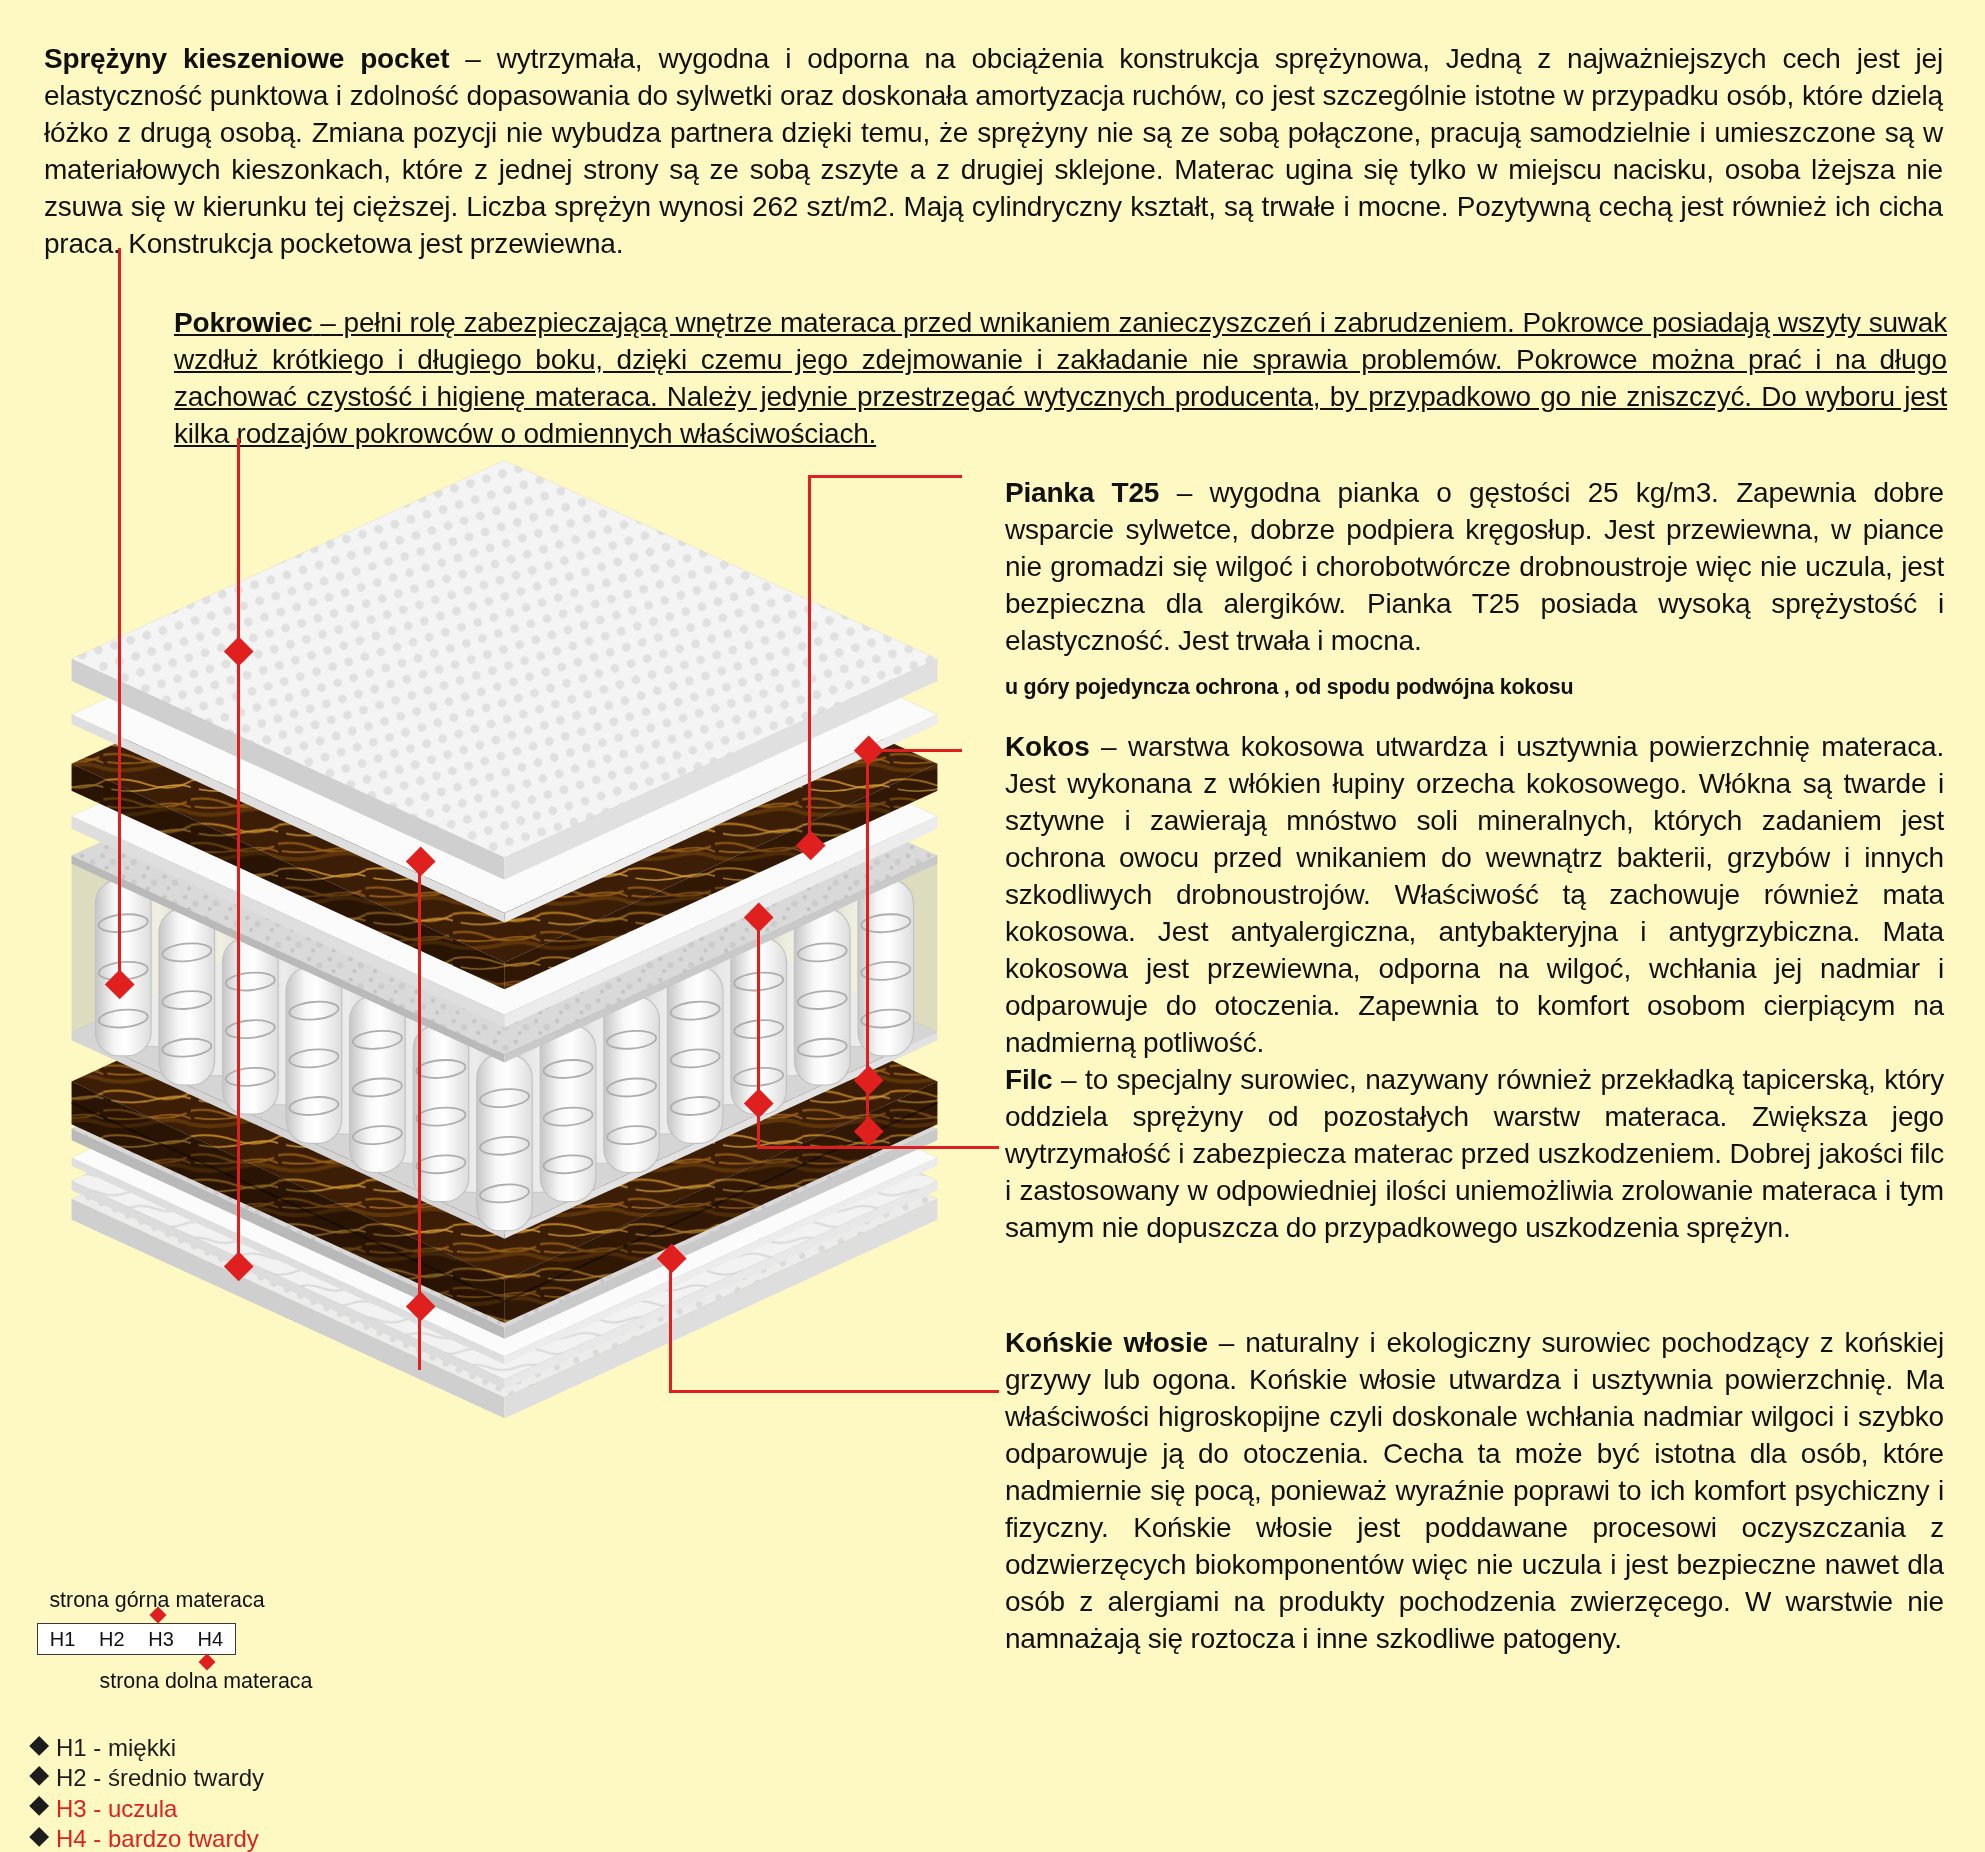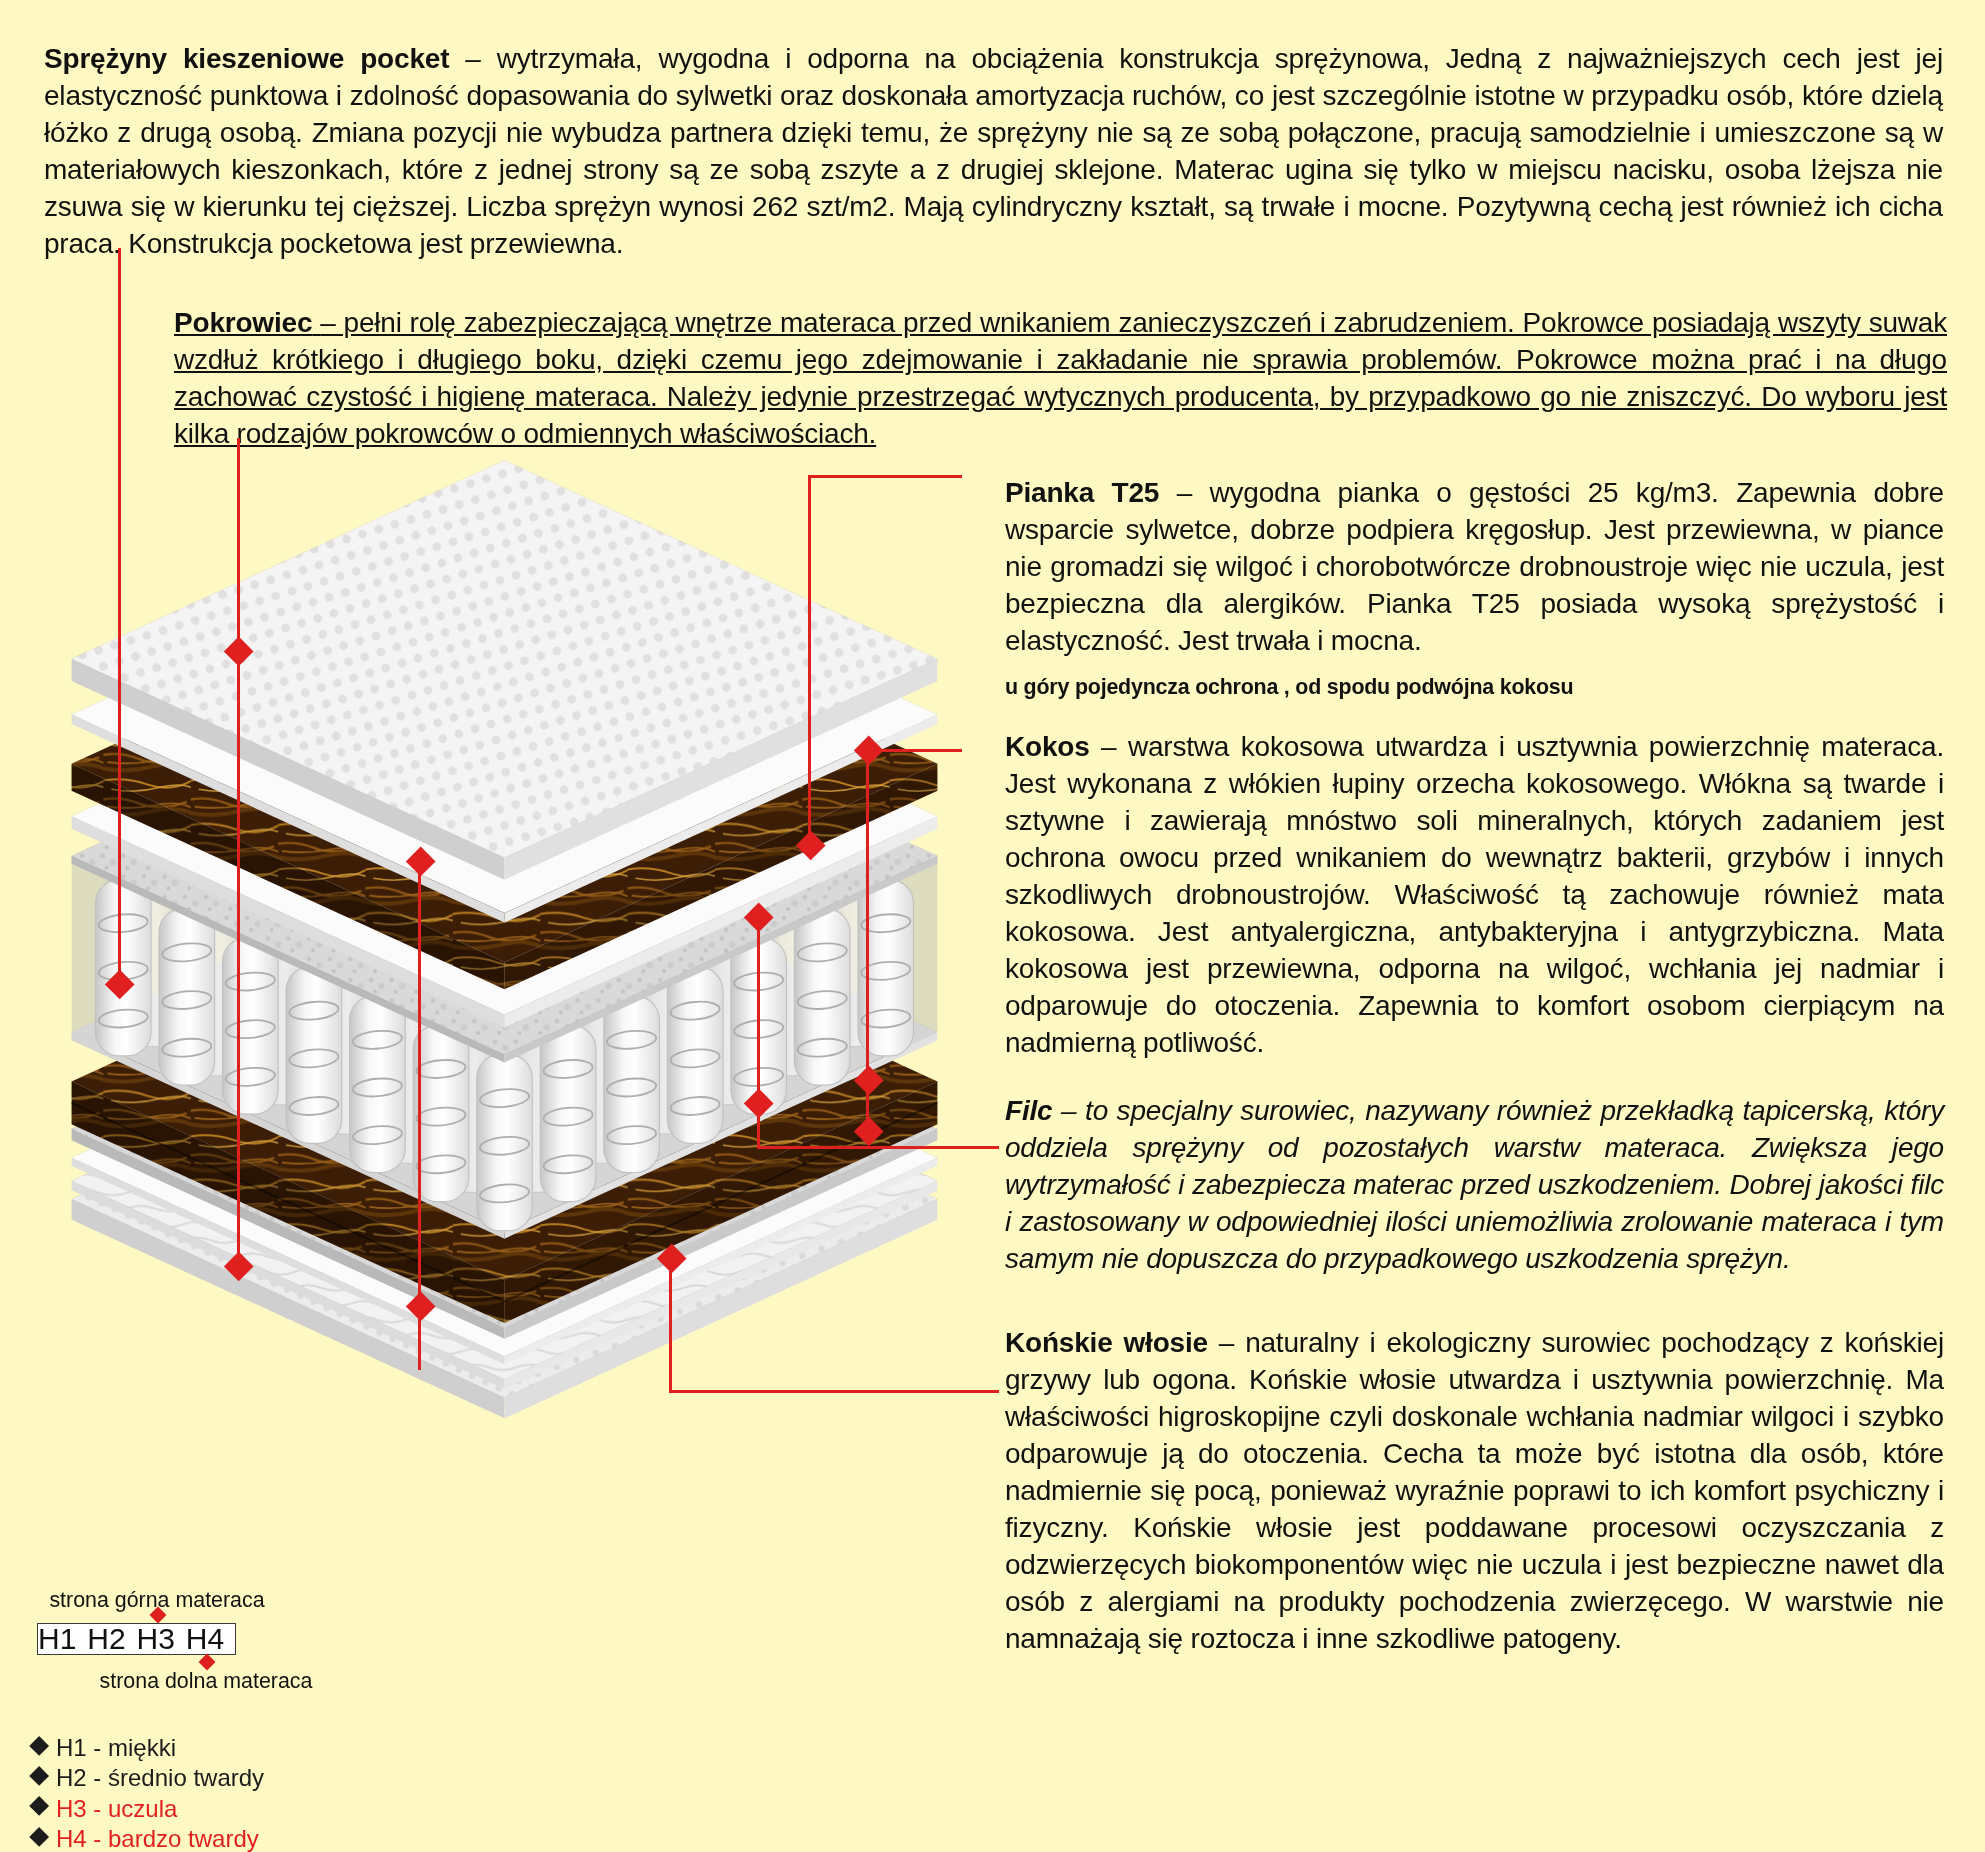--- a/index.html
+++ b/index.html
@@ -5,21 +5,21 @@
   html,body{margin:0;padding:0;background:#fff;}
   #canvas{position:relative;width:1985px;height:1853px;background:#fef9c3;overflow:hidden;
           font-family:"Liberation Sans","DejaVu Sans",sans-serif;color:#111;}
   .para{position:absolute;font-size:28px;line-height:37px;text-align:justify;letter-spacing:-0.2px;}
   .para b{font-weight:bold;}
   .cap{position:absolute;font-size:21.4px;font-weight:bold;letter-spacing:-0.2px;}
   .vline,.hline{position:absolute;}
   .dia{position:absolute;transform:rotate(45deg);}
   .smalllbl{position:absolute;font-size:21.4px;text-align:center;}
   #hbox{position:absolute;display:flex;align-items:center;border:1.6px solid #3a3a3a;background:#fff;}
-  #hbox .cell{flex:1;text-align:left;font-size:30px;}
+  #hbox .cell{flex:1;text-align:center;font-size:20px;}
   .legrow{position:absolute;font-size:24px;white-space:nowrap;}
   svg{position:absolute;}
 </style>
 </head>
 <body>
 
 <div id="canvas">
 
   <p class="para" style="left:44px;top:12px;width:1899px;">
     <b>Sprężyny kieszeniowe pocket</b>
@@ -36,21 +36,21 @@
     <span>– wygodna pianka o gęstości 25 kg/m3. Zapewnia dobre wsparcie sylwetce, dobrze podpiera kręgosłup. Jest przewiewna, w piance nie gromadzi się wilgoć i chorobotwórcze drobnoustroje więc nie uczula, jest bezpieczna dla alergików. Pianka T25 posiada wysoką sprężystość i elastyczność. Jest trwała i mocna.</span>
   </p>
 
   <div class="cap" style="left:1005px;top:675px;width:939px;">u góry pojedyncza ochrona , od spodu podwójna kokosu</div>
 
   <p class="para" style="left:1005px;top:700px;width:939px;">
     <b>Kokos</b>
     <span>– warstwa kokosowa utwardza i usztywnia powierzchnię materaca. Jest wykonana z włókien łupiny orzecha kokosowego. Włókna są twarde i sztywne i zawierają mnóstwo soli mineralnych, których zadaniem jest ochrona owocu przed wnikaniem do wewnątrz bakterii, grzybów i innych szkodliwych drobnoustrojów. Właściwość tą zachowuje również mata kokosowa. Jest antyalergiczna, antybakteryjna i antygrzybiczna. Mata kokosowa jest przewiewna, odporna na wilgoć, wchłania jej nadmiar i odparowuje do otoczenia. Zapewnia to komfort osobom cierpiącym na nadmierną potliwość.</span>
   </p>
 
-  <p class="para" style="left:1005px;top:1064px;width:939px;font-style:italic;">
+  <p class="para" style="left:1005px;top:1033px;width:939px;">
     <b>Filc</b>
     <span>– to specjalny surowiec, nazywany również przekładką tapicerską, który oddziela sprężyny od pozostałych warstw materaca. Zwiększa jego wytrzymałość i zabezpiecza materac przed uszkodzeniem. Dobrej jakości filc i zastosowany w odpowiedniej ilości uniemożliwia zrolowanie materaca i tym samym nie dopuszcza do przypadkowego uszkodzenia sprężyn.</span>
   </p>
 
   <p class="para" style="left:1005px;top:1296px;width:939px;">
     <b>Końskie włosie</b>
     <span>– naturalny i ekologiczny surowiec pochodzący z końskiej grzywy lub ogona. Końskie włosie utwardza i usztywnia powierzchnię. Ma właściwości higroskopijne czyli doskonale wchłania nadmiar wilgoci i szybko odparowuje ją do otoczenia. Cecha ta może być istotna dla osób, które nadmiernie się pocą, ponieważ wyraźnie poprawi to ich komfort psychiczny i fizyczny. Końskie włosie jest poddawane procesowi oczyszczania z odzwierzęcych biokomponentów więc nie uczula i jest bezpieczne nawet dla osób z alergiami na produkty pochodzenia zwierzęcego. W warstwie nie namnażają się roztocza i inne szkodliwe patogeny.</span>
   </p>
 
 

